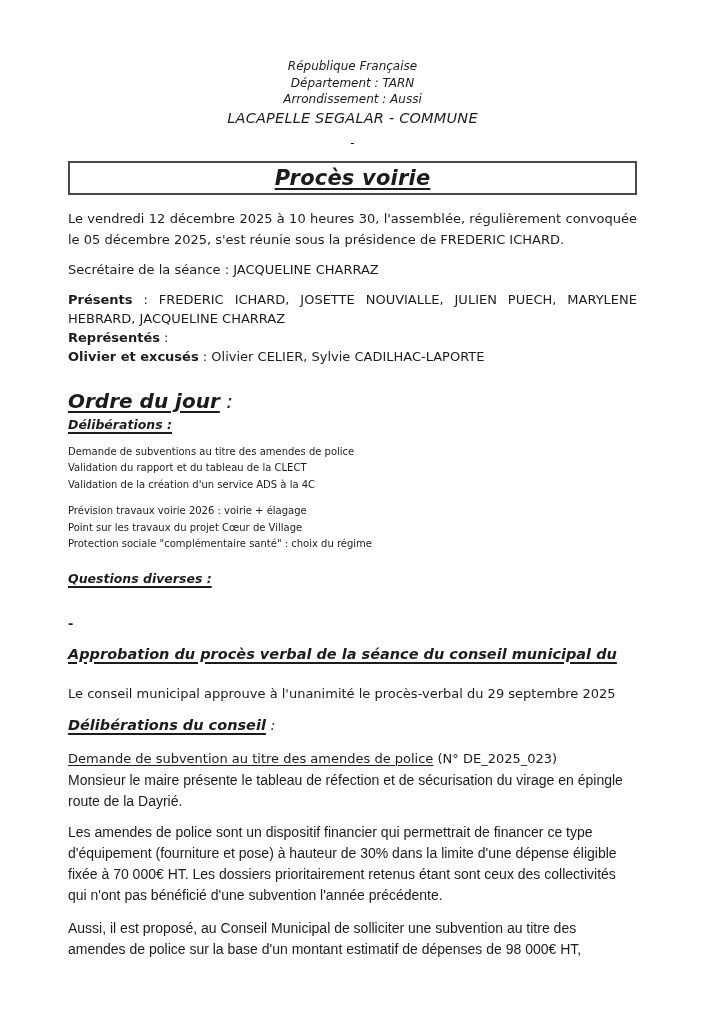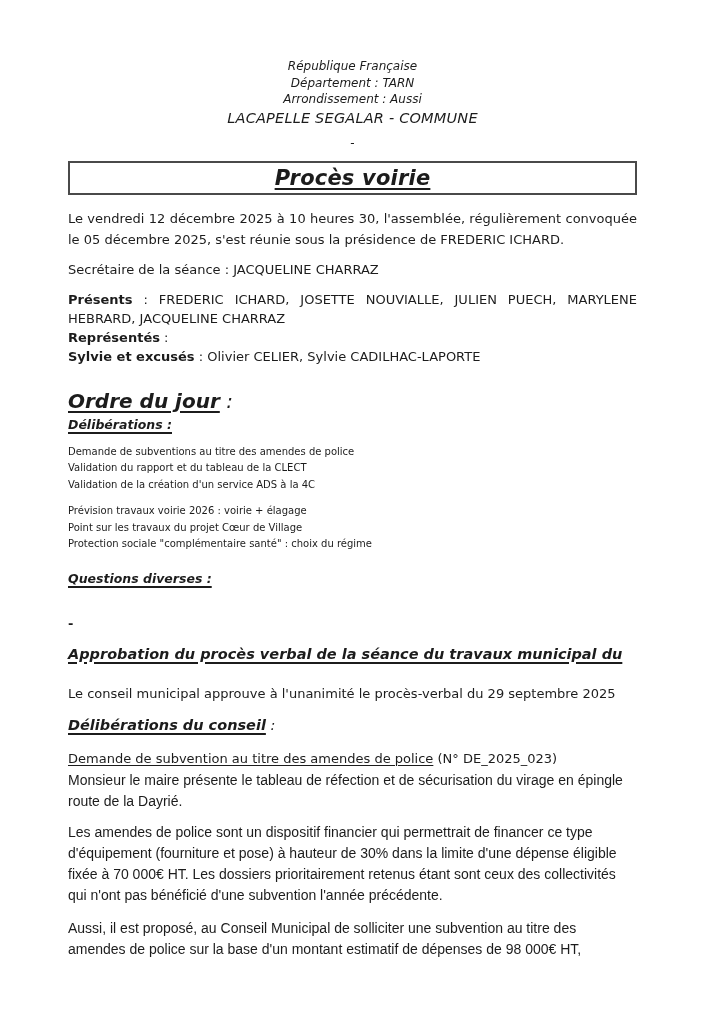--- a/index.html
+++ b/index.html
@@ -159,21 +159,21 @@
       <span class="title-text">Procès voirie</span>
     </div>
 
     <div class="para justified para-intro">Le vendredi 12 décembre 2025 à 10 heures 30, l'assemblée, régulièrement convoquée le 05 décembre 2025, s'est réunie sous la présidence de FREDERIC ICHARD.</div>
 
     <div class="para secretary">Secrétaire de la séance : JACQUELINE CHARRAZ</div>
 
     <div class="attendance justified">
       <div><b>Présents</b><span> : FREDERIC ICHARD, JOSETTE NOUVIALLE, JULIEN PUECH, MARYLENE HEBRARD, JACQUELINE CHARRAZ</span></div>
       <div><b>Représentés</b><span> :</span></div>
-      <div><b>Sylvie et excusés</b><span> : Olivier CELIER, Sylvie CADILHAC-LAPORTE</span></div>
+      <div><b>Olivier et excusés</b><span> : Olivier CELIER, Sylvie CADILHAC-LAPORTE</span></div>
     </div>
 
     <div class="h-ordre"><span class="u">Ordre du jour</span><span class="colon"> :</span></div>
 
     <div class="h-sub"><span class="u">Délibérations :</span></div>
 
     <div class="agenda-list">
       <div>Demande de subventions au titre des amendes de police</div>
       <div>Validation du rapport et du tableau de la CLECT</div>
       <div>Validation de la création d'un service ADS à la 4C</div>
@@ -182,21 +182,21 @@
     <div class="agenda-list agenda-list-2">
       <div>Prévision travaux voirie 2026 : voirie + élagage</div>
       <div>Point sur les travaux du projet Cœur de Village</div>
       <div>Protection sociale "complémentaire santé" : choix du régime</div>
     </div>
 
     <div class="h-sub h-questions"><span class="u">Questions diverses :</span></div>
 
     <div class="lone-dash">-</div>
 
-    <div class="h-approb"><span class="u">Approbation du procès verbal de la séance du travaux municipal du</span></div>
+    <div class="h-approb"><span class="u">Approbation du procès verbal de la séance du conseil municipal du</span></div>
 
     <div class="para approb-text">Le conseil municipal approuve à l'unanimité le procès-verbal du 29 septembre 2025</div>
 
     <div class="h-delib-conseil"><span class="u">Délibérations du conseil</span><span class="colon"> :</span></div>
 
     <div class="h-subvention"><span class="u">Demande de subvention au titre des amendes de police</span><span> (N° DE_2025_023)</span></div>
 
     <div class="para-arial p1">Monsieur le maire présente le tableau de réfection et de sécurisation du virage en épingle route de la Dayrié.</div>
 
     <div class="para-arial p2">Les amendes de police sont un dispositif financier qui permettrait de financer ce type d'équipement (fourniture et pose) à hauteur de 30% dans la limite d'une dépense éligible fixée à 70 000€ HT. Les dossiers prioritairement retenus étant sont ceux des collectivités qui n'ont pas bénéficié d'une subvention l'année précédente.</div>

